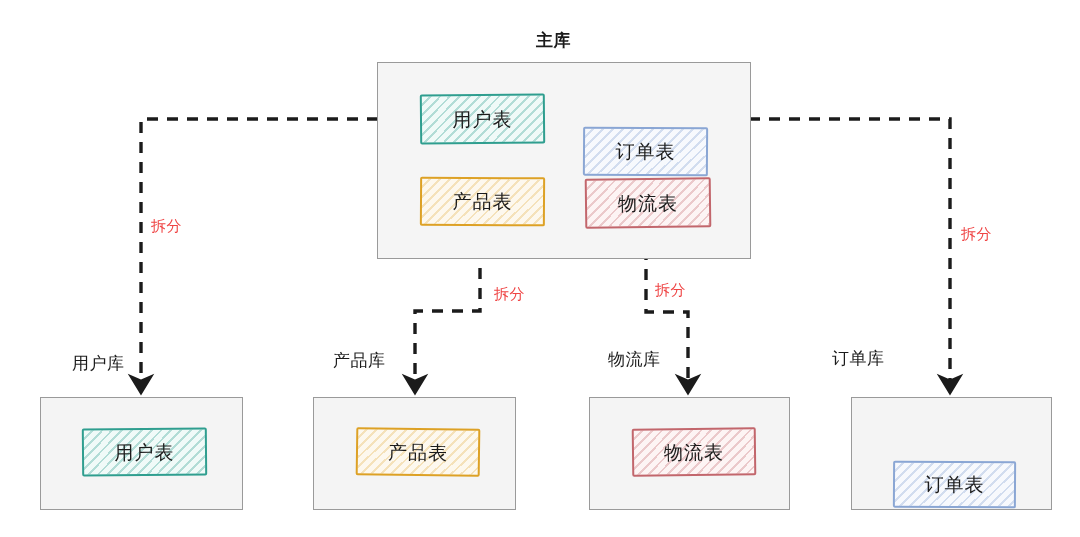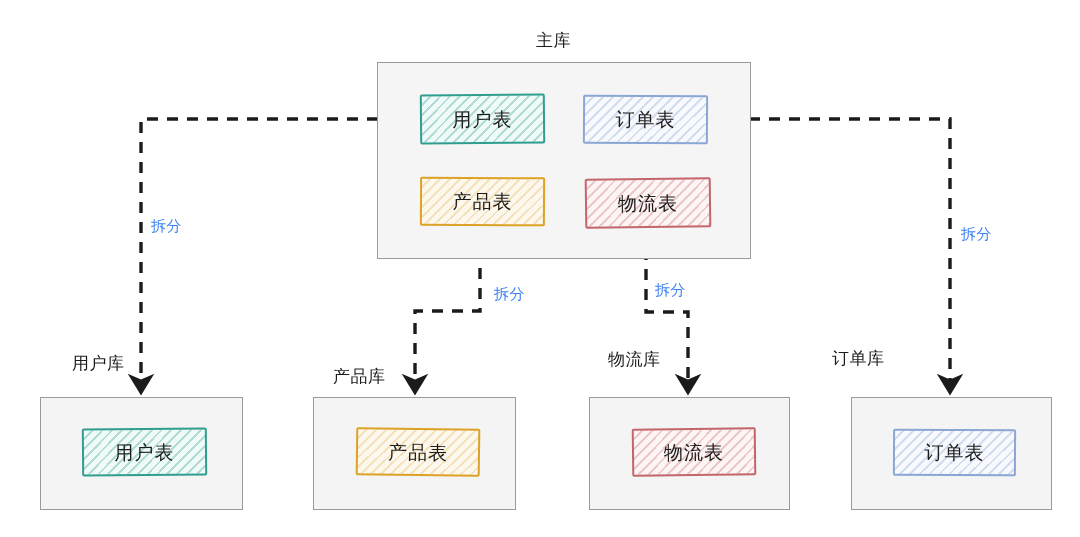--- a/index.html
+++ b/index.html
@@ -61,21 +61,21 @@
   }
 
   
   .t-teal { border-color: #2f9e8f; background: #f0faf8; }
   .t-teal::before {
     background: repeating-linear-gradient(135deg,
       rgba(47,158,143,0.00) 0px, rgba(47,158,143,0.00) 5px,
       rgba(47,158,143,0.32) 5px, rgba(47,158,143,0.32) 7px);
   }
   
-  .t-blue { border-color: #8aa6d4; background: #f7f9fd; }
+  .t-blue { border-color: #8aa6d4; background: #f7f9fd; margin-top: 32px; }
   .t-blue::before {
     background: repeating-linear-gradient(135deg,
       rgba(138,166,212,0.00) 0px, rgba(138,166,212,0.00) 5px,
       rgba(138,166,212,0.34) 5px, rgba(138,166,212,0.34) 7px);
   }
   
   .t-amber { border-color: #dda125; background: #fdf8ee; }
   .t-amber::before {
     background: repeating-linear-gradient(135deg,
       rgba(221,161,37,0.00) 0px, rgba(221,161,37,0.00) 5px,
@@ -100,21 +100,21 @@
     position: absolute;
     font-size: 17px;
     color: #1b1b1b;
     white-space: nowrap;
     line-height: 1;
     letter-spacing: 0.5px;
   }
   .edge-label {
     position: absolute;
     font-size: 15px;
-    color: #3b82f6;
+    color: #ef4444;
     white-space: nowrap;
     line-height: 1;
     letter-spacing: 0.5px;
   }
 </style>
 </head>
 <body>
 
 <div id="canvas">
 
@@ -127,21 +127,21 @@
 
     <path d="M 418,119 L 141,119 L 141,384" fill="none" stroke="#1b1b1b" stroke-width="3.4" stroke-dasharray="11 9" stroke-linecap="butt" marker-end="url(#arrowhead)"></path>
 
     <path d="M 709,119 L 950,119 L 950,384" fill="none" stroke="#1b1b1b" stroke-width="3.4" stroke-dasharray="11 9" stroke-linecap="butt" marker-end="url(#arrowhead)"></path>
 
     <path d="M 480,228 L 480,311 L 415,311 L 415,384" fill="none" stroke="#1b1b1b" stroke-width="3.4" stroke-dasharray="11 9" stroke-linecap="butt" marker-end="url(#arrowhead)"></path>
 
     <path d="M 646,229 L 646,312 L 688,312 L 688,384" fill="none" stroke="#1b1b1b" stroke-width="3.4" stroke-dasharray="11 9" stroke-linecap="butt" marker-end="url(#arrowhead)"></path>
   </svg>
 
-  <div class="caption" style="left:536px; top:32px;">主库</div>
+  <div class="caption" style="left:536px; top:32px;font-weight:bold;">主库</div>
 
   <div class="db-container db-main" style="left:377px; top:62px; width:374px; height:197px;"></div>
 
   <div class="table-box t-teal sk1" style="left:420px; top:94px; width:125px; height:50px;">
     <span class="lbl">用户表</span>
   </div>
 
   <div class="table-box t-blue sk2" style="left:583px; top:95px; width:125px; height:49px;">
     <span class="lbl">订单表</span>
   </div>
@@ -157,21 +157,21 @@
   <div class="edge-label" style="left:151px; top:219px;">拆分</div>
 
   <div class="edge-label" style="left:494px; top:287px;">拆分</div>
 
   <div class="edge-label" style="left:655px; top:283px;">拆分</div>
 
   <div class="edge-label" style="left:961px; top:227px;">拆分</div>
 
   <div class="caption" style="left:72px; top:355px;">用户库</div>
 
-  <div class="caption" style="left:333px; top:368px;text-align:center;">产品库</div>
+  <div class="caption" style="left:333px; top:352px;text-align:center;">产品库</div>
 
   <div class="caption" style="left:608px; top:351px;">物流库</div>
 
   <div class="caption" style="left:832px; top:350px;">订单库</div>
 
   <div class="db-container" style="left:40px; top:397px; width:203px; height:113px;"></div>
   <div class="table-box t-teal sk1" style="left:82px; top:428px; width:125px; height:48px;">
     <span class="lbl">用户表</span>
   </div>
 

